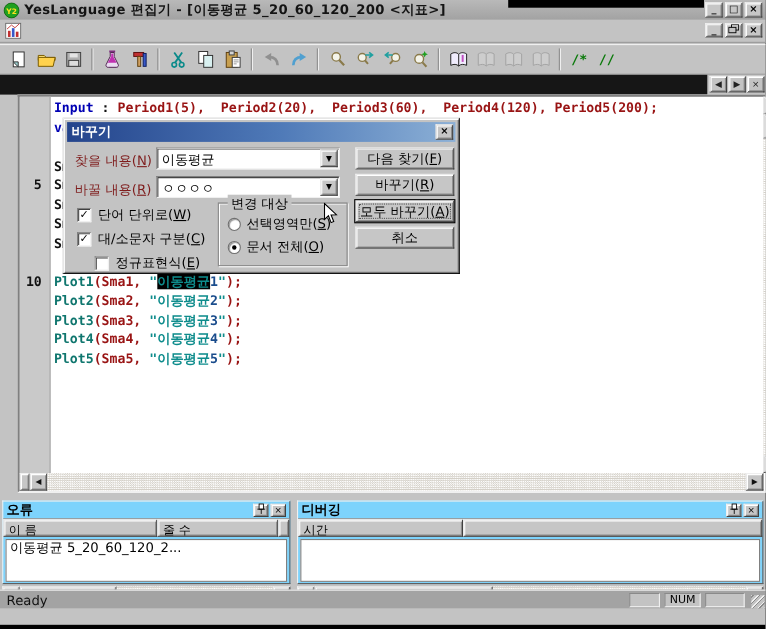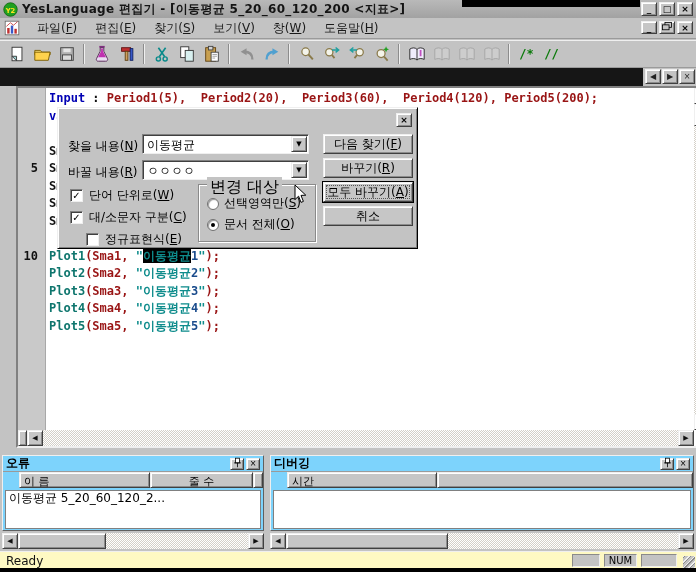--- a/index.html
+++ b/index.html
@@ -76,56 +76,56 @@
   .panel-scroll .thumb { flex:none; }
 
   
   #dialog { position:absolute; left:57px; top:107px; width:361px; height:142px; background:#c3c3c3;
             border:1px solid; border-color:#efefef #000 #000 #efefef;
             box-shadow:inset 1px 1px 0 #fff, inset -1px -1px 0 #808080; z-index:10; }
   #dlg-title { position:absolute; left:3px; top:3px; right:3px; height:18px;
                background:linear-gradient(90deg,#24448c,#4f7ab8 55%,#8cb0d6); display:flex; align-items:center; }
   #dlg-title-text { color:#fff; font-weight:bold; font-size:12px; padding-left:4px; }
   #dlg-close { position:absolute; right:5px; top:5px; width:16px; height:14px; font:bold 9px "DejaVu Sans",sans-serif; }
-  .dlg-label { position:absolute; font-size:12px; color:#000000; }
+  .dlg-label { position:absolute; font-size:12px; color:#7f1d1d; }
   .combo { position:absolute; width:167px; height:20px; background:#fff; border:1px solid;
            border-color:#808080 #efefef #efefef #808080; box-shadow:inset 1px 1px 0 #404040; }
   .combo .val { position:absolute; left:4px; top:2px; font-size:12px; white-space:nowrap; }
   .combo .drop { position:absolute; right:1px; top:1px; width:16px; height:16px; font-size:7px; }
   .chk-row { position:absolute; left:12px; display:flex; align-items:center; gap:6px; height:14px; }
   .chk-box { width:13px; height:13px; background:#fff; border:1px solid; border-color:#808080 #efefef #efefef #808080;
              box-shadow:inset 1px 1px 0 #404040; font:bold 10px/11px "DejaVu Sans",sans-serif; text-align:center; color:#000; }
   #dlg-group { position:absolute; left:140px; top:76px; width:118px; height:58px;
                border:1px solid #8a8a8a; box-shadow:1px 1px 0 #fff, inset 1px 1px 0 #fff; }
-  #dlg-group-label { position:absolute; left:8px; top:-8px; background:#c3c3c3; padding:0 3px; font-size:16px; }
+  #dlg-group-label { position:absolute; left:8px; top:-8px; background:#c3c3c3; padding:0 3px; font-size:12px; }
   .rad-row { position:absolute; left:8px; display:flex; align-items:center; gap:5px; height:13px;text-align:center; }
   .rad { width:12px; height:12px; border-radius:50%; background:#fff; border:1px solid #707070;
          box-shadow:inset 1px 1px 1px #9a9a9a; position:relative; }
   .rad.on::after { content:""; position:absolute; left:3px; top:3px; width:4px; height:4px; border-radius:50%; background:#000; }
   .dlg-btn { position:absolute; left:265px; width:90px; height:20px; font-size:12px; }
   .dlg-btn.default { outline:1px solid #000; }
   .dlg-btn.default .inner { outline:1px dotted #555; outline-offset:-3px; width:100%; height:100%;
                             display:flex; align-items:center; justify-content:center; }
   #cursor { position:absolute; left:294px; top:184px; z-index:20; }
 
   
   .panel { position:absolute; top:455px; height:76px; background:#7dd3fc;
            border:1px solid; border-color:#efefef #606060 #606060 #efefef; }
   .panel-title { height:16px; display:flex; align-items:center; padding:0 3px;
                  border-bottom:1px solid #9a9a9a; }
   .panel-title .pt { font-weight:bold; font-size:12px; flex:1; }
   .panel-title .pbtn { width:14px; height:12px; font-size:8px; margin-left:2px; }
-  .panel-head { height:16px; display:flex;padding-left:16px; }
+  .panel-head { height:16px; display:flex; }
   .phcell { height:16px; font-size:11px; padding:1px 4px; overflow:hidden; white-space:nowrap; }
   .panel-body { position:absolute; left:2px; right:2px; top:34px; bottom:1px; background:#fff;
                 border:1px solid #808080; font-size:12px; }
   .panel-row { padding:0 3px; white-space:nowrap; line-height:15px; }
 
   
-  #statusbar { position:absolute; left:0; top:551px; width:696px; height:17px; background:#fef9c3;
+  #statusbar { position:absolute; left:0; top:536px; width:696px; height:17px; background:#a3a3a3;
                border-top:1px solid #efefef; }
   #status-msg { position:absolute; left:6px; top:2px; font-size:12px; color:#111; }
   .status-box { position:absolute; top:2px; height:13px; background:#c3c3c3; border:1px solid;
                 border-color:#8a8a8a #efefef #efefef #8a8a8a; font-size:10px; text-align:center; line-height:11px; }
   #grip { position:absolute; right:1px; top:4px; width:12px; height:12px;
           background:repeating-linear-gradient(135deg,#efefef 0 1px,#8a8a8a 1px 2px,#c3c3c3 2px 4px); }
   u { text-decoration:underline; }
 </style>
 </head>
 <body>
@@ -153,28 +153,20 @@
   </div>
 
   <div id="menubar">
     <span class="doc-icon" id="doc-icon"><svg width="16" height="16" viewBox="0 0 20 20">
           <rect x="1.5" y="1.5" width="17" height="17" fill="#fff" stroke="#666"></rect>
           <rect x="4" y="10" width="3" height="7" fill="#c03030"></rect>
           <rect x="8.5" y="7" width="3" height="10" fill="#3858c8"></rect>
           <rect x="13" y="11" width="3" height="6" fill="#c03030"></rect>
           <path d="M3 8l5-4.5 4 3 5-4.5" stroke="#c03030" fill="none"></path>
         </svg></span>
-    <span id="menu-items" style="display:flex">
-        <span class="menu-item mn">파일(<u>F</u>)</span>
-        <span class="menu-item mn">편집(<u>E</u>)</span>
-        <span class="menu-item mn">찾기(<u>S</u>)</span>
-        <span class="menu-item mn">보기(<u>V</u>)</span>
-        <span class="menu-item mn">창(<u>W</u>)</span>
-        <span class="menu-item mn">도움말(<u>H</u>)</span>
-      </span>
     <div id="mdi-btns">
       <div class="mdi-btn raised flatbtn">
           <span>_</span>
         </div>
       <div class="mdi-btn raised flatbtn">
           <span id="restore-glyph"><svg width="10" height="9" viewBox="0 0 12 11">
               <rect x="3.5" y="0.5" width="8" height="6" fill="none" stroke="#000"></rect>
               <rect x="0.5" y="3.5" width="8" height="6" fill="#c3c3c3" stroke="#000"></rect>
             </svg></span>
         </div>
@@ -402,20 +394,23 @@
           <span>◀</span>
         </div>
       <div class="mid sb-track"></div>
       <div class="sb-btn raised flatbtn">
           <span>▶</span>
         </div>
     </div>
   </div>
 
   <div id="dialog">
+    <div id="dlg-title">
+      <span id="dlg-title-text">바꾸기</span>
+    </div>
     <div id="dlg-close" class="raised flatbtn">
         <span>×</span>
       </div>
 
     <span class="dlg-label mn" style="left:10px;top:30px">찾을 내용(<u>N</u>)</span>
     <div class="combo" style="left:84px;top:26px">
       <span class="val">이동평균</span>
       <div class="drop raised flatbtn">
           <span>▼</span>
         </div>
@@ -488,21 +483,21 @@
               <rect x="4.5" y="1.5" width="5" height="6" fill="#fff" stroke="#000"></rect>
               <path d="M2.5 7.5h9M7 7.5V13" stroke="#000"></path>
             </svg></span>
         </div>
       <div class="pbtn raised flatbtn">
           <span>×</span>
         </div>
     </div>
     <div class="panel-head" id="errors-head">
         <div class="phcell raised" style="width: 148px; text-align: left;">이 름</div>
-        <div class="phcell raised" style="width: 116px; text-align: center;">줄 수</div>
+        <div class="phcell raised" style="width: 116px; text-align: left;">줄 수</div>
         <div class="phcell raised" style="flex: 1 1 0%;"></div>
       </div>
     <div class="panel-body" id="errors-body">
         <div class="panel-row">이동평균 5_20_60_120_2...</div>
       </div>
   </div>
 
   <div class="panel" id="panel-debug" style="left:270px;width:424px">
     <div class="panel-title">
       <span class="pt">디버깅</span>

